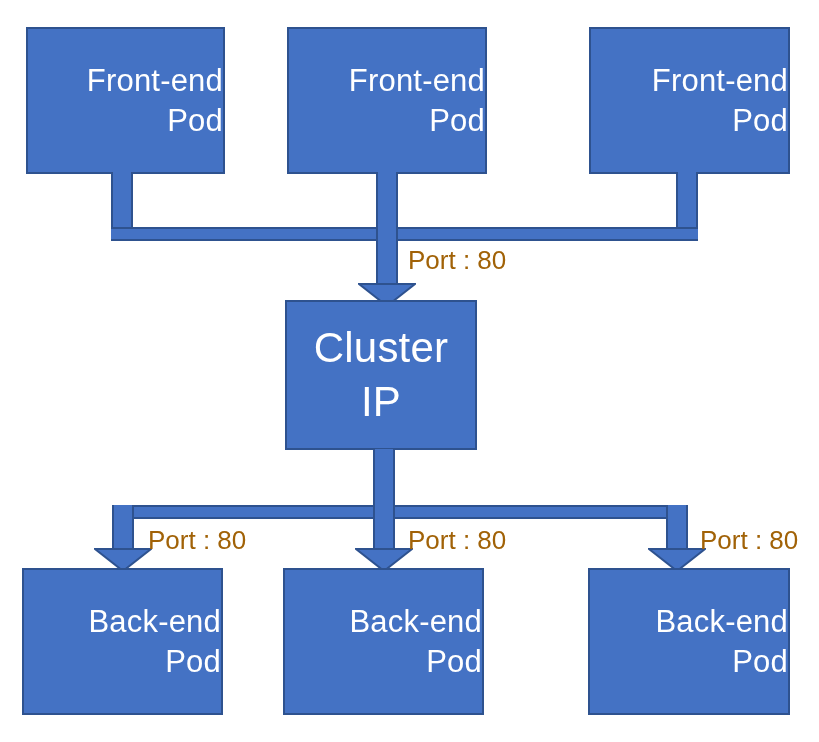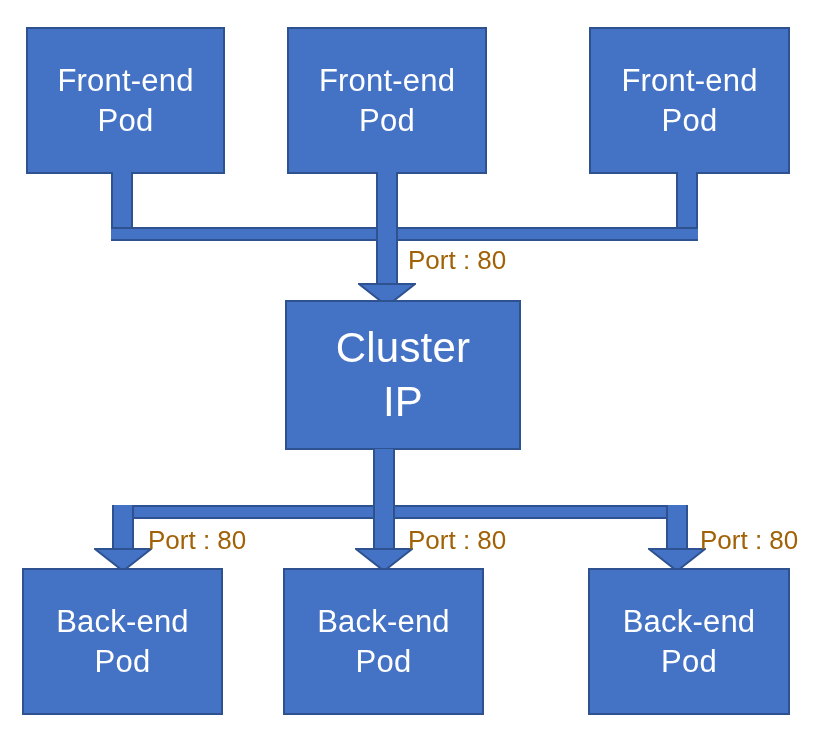--- a/index.html
+++ b/index.html
@@ -29,21 +29,21 @@
     justify-content: center;
     text-align: center;
     line-height: 1.28;
     font-weight: 400;
     letter-spacing: 0.2px;
   }
   .node .line {
     display: block;
     white-space: nowrap;
   }
-  .node-pod { font-size: 31px; }
+  .node-pod { font-size: 31px; align-items: flex-end; }
   .node-service { font-size: 42px; }
 
   
   .vbar {
     position: absolute;
     background: #4472C4;
     border-left: 2px solid #2E528F;
     border-right: 2px solid #2E528F;
     box-sizing: border-box;
   }
@@ -97,21 +97,21 @@
   <div class="vbar" style="left:376px; top:172px; width:22px; height:119px;"></div>
 
   <div class="arrowhead" style="left:358px; top:283px; width:58px; height:24px;">
     <svg width="58" height="24" viewBox="0 0 58 24">
       <polygon points="1,1 57,1 29,23" fill="#4472C4" stroke="#2E528F" stroke-width="2"></polygon>
     </svg>
   </div>
 
   <div class="port-label" style="left:408px; top:245px;">Port : 80</div>
 
-  <div class="node node-service" style="left:285px; top:300px; width:236px; height:150px;">
+  <div class="node node-service" style="left:285px; top:300px; width:192px; height:150px;">
     <span class="line">Cluster</span>
     <span class="line">IP</span>
   </div>
 
   <div class="vbar" style="left:373px; top:449px; width:22px; height:70px;"></div>
 
   <div class="hbar" style="left:112px; top:505px; width:576px; height:14px;"></div>
 
   <div class="vbar" style="left:112px; top:505px; width:22px; height:51px;"></div>
   <div class="arrowhead" style="left:94px; top:548px; width:58px; height:24px;">

